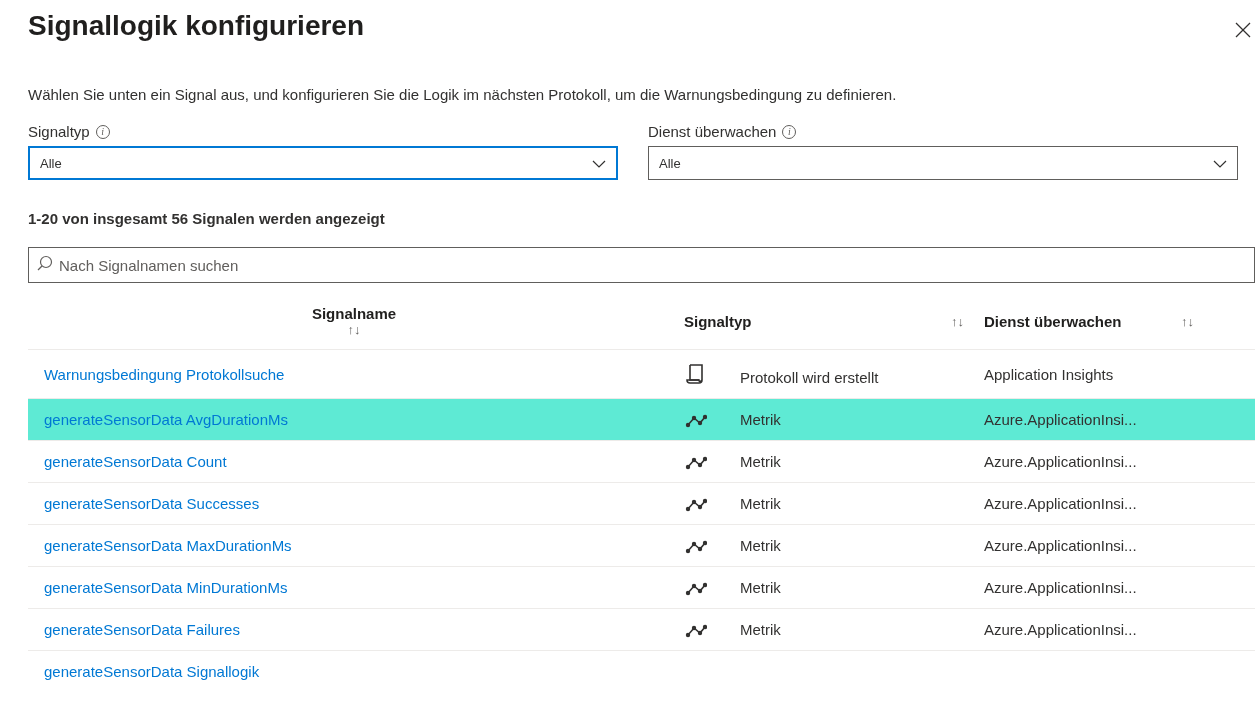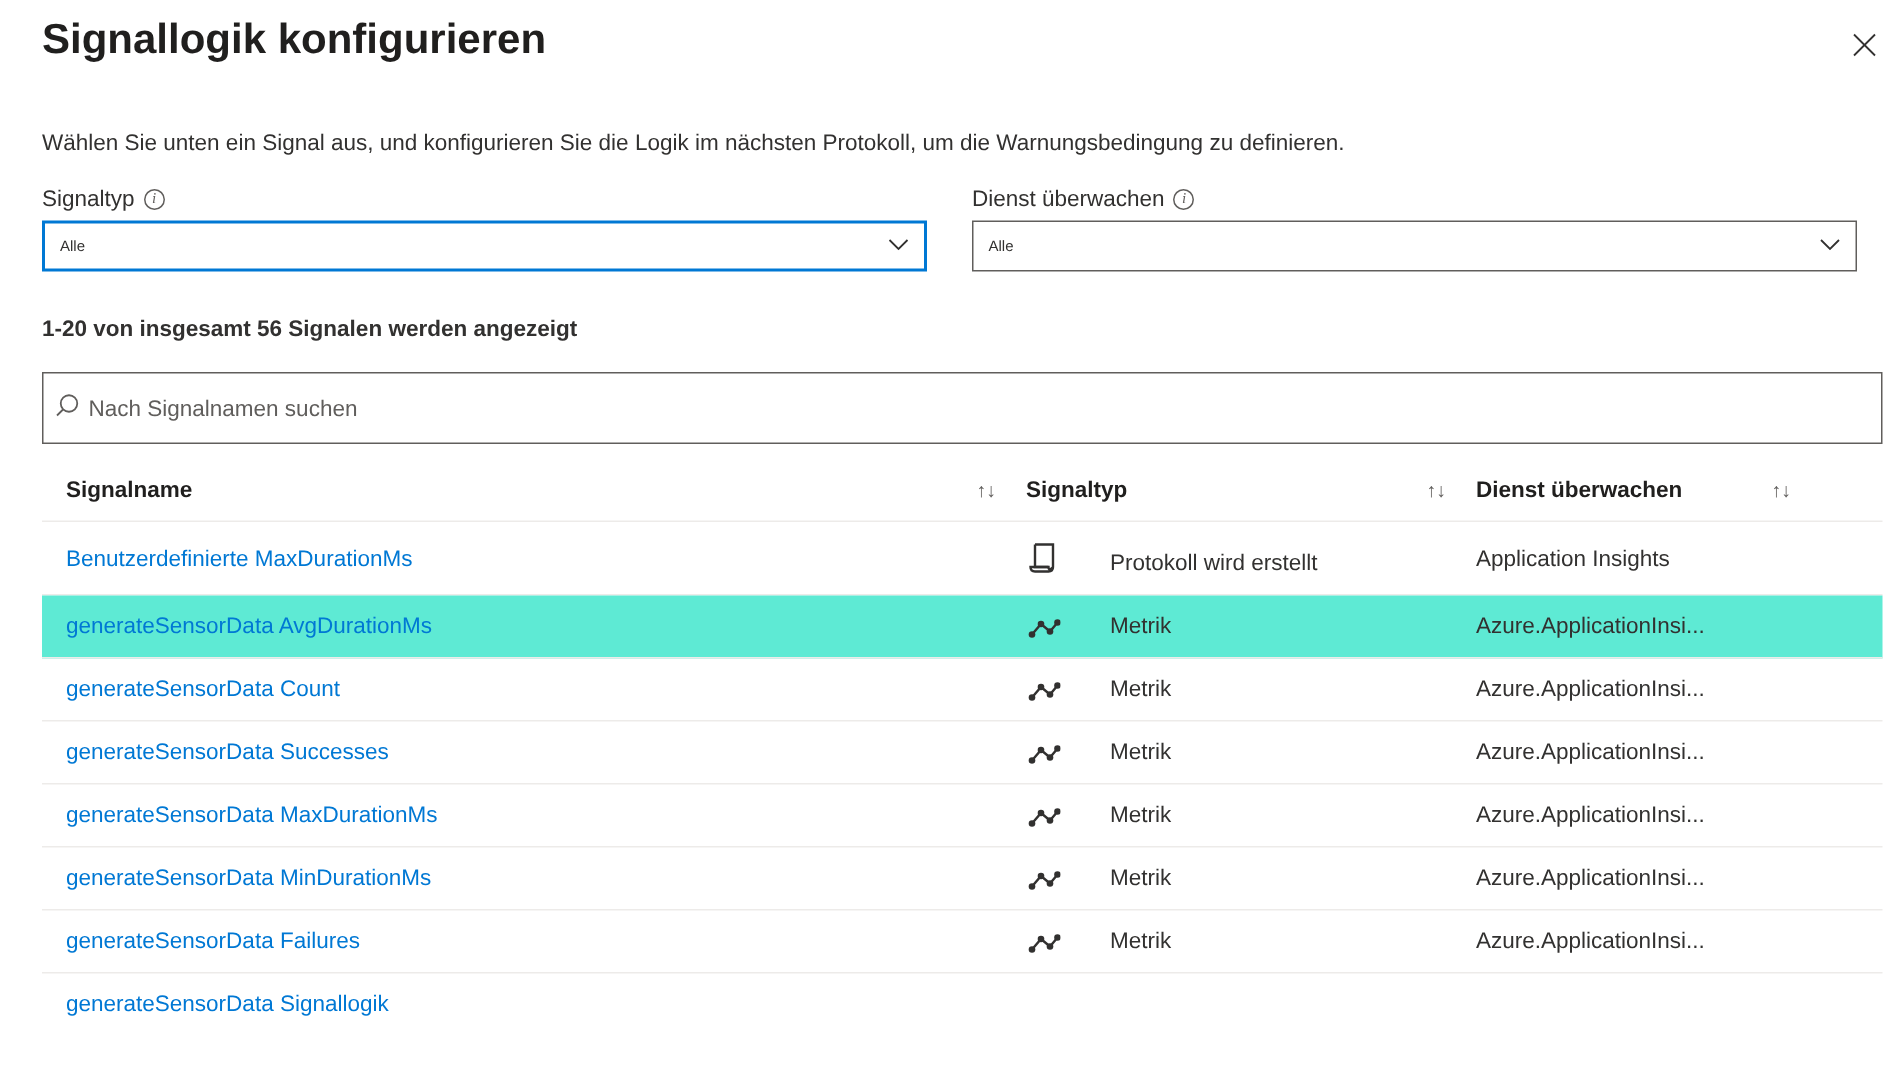--- a/index.html
+++ b/index.html
@@ -74,38 +74,38 @@
     .dropdown {
       width: 100%;
       height: 34px;
       border: 1px solid #605e5c;
       background: #ffffff;
       display: flex;
       align-items: center;
       justify-content: space-between;
       padding: 15px 10px;
       cursor: pointer;
-      font-size: 10px;
+      font-size: 13px;
     }
     .dropdown.focused {
       border: 2px solid #0078d4;
     }
     .chevron-down {
       display: inline-block;
     }
     .result-count {
       font-size: 15px;
       font-weight: 600;
       color: #323130;
       margin-bottom: 20px;
       margin-top: 30px;
     }
     .search-box {
       width: 100%;
-      height: 48px;
+      height: 36px;
       border: 1px solid #605e5c;
       display: flex;
       align-items: center;
       padding: 0 8px;
       gap: 6px;
       margin-bottom: 0;
     }
     .search-icon {
       color: #605e5c;
       transform: scaleX(-1);
@@ -137,20 +137,21 @@
       font-weight: 600;
       color: #201f1e;
       display: flex;
       align-items: center;
     }
     .col-name {
       width: 640px;
       display: flex;
       justify-content: space-between;
       padding-right: 20px;
+      flex-direction: column;
     }
     .col-type {
       width: 300px;
       display: flex;
       justify-content: space-between;
       padding-right: 20px;
     }
     .col-service {
       width: 210px;
       display: flex;
@@ -268,21 +269,21 @@
         <span>Signaltyp</span>
         <span class="sort-icon">↑↓</span>
       </div>
       <div class="th col-service">
         <span>Dienst überwachen</span>
         <span class="sort-icon">↑↓</span>
       </div>
     </div>
     <div id="table-body">
         <div class="table-row">
-          <div class="cell-name">Benutzerdefinierte MaxDurationMs</div>
+          <div class="cell-name">Warnungsbedingung Protokollsuche</div>
           <div class="cell-type">
             <span class="type-icon">
               <svg width="24" height="24" viewBox="0 0 24 24" fill="none" stroke="#323130" stroke-width="1.6">
                 <path d="M6 3 H18 V18 Q18 21 15 21 H6 Q3 21 3 18 V18 H15 Q15 21 18 18"></path>
                 <path d="M6 3 V18 H15"></path>
               </svg>
             </span>
             <span>Protokoll wird erstellt</span>
           </div>
           <div class="cell-service">Application Insights</div>

